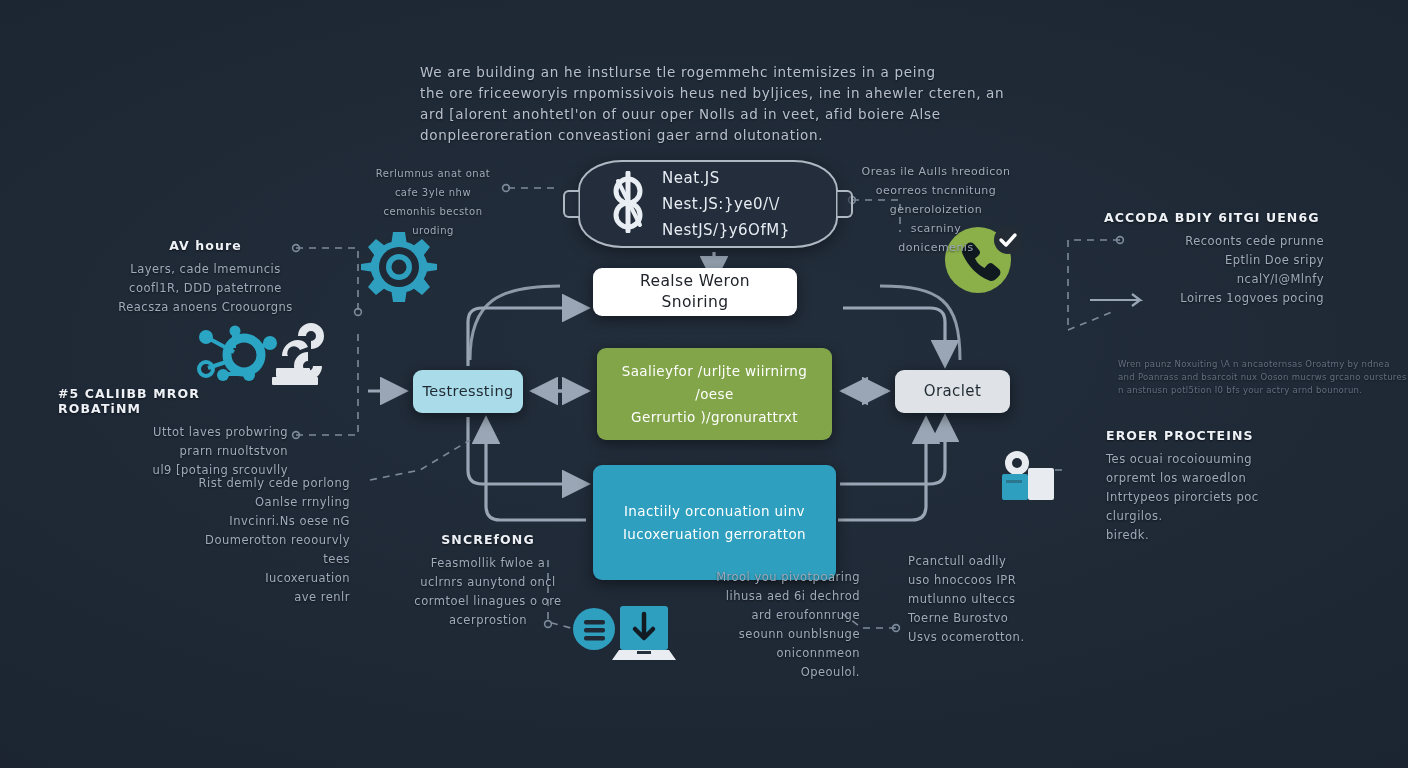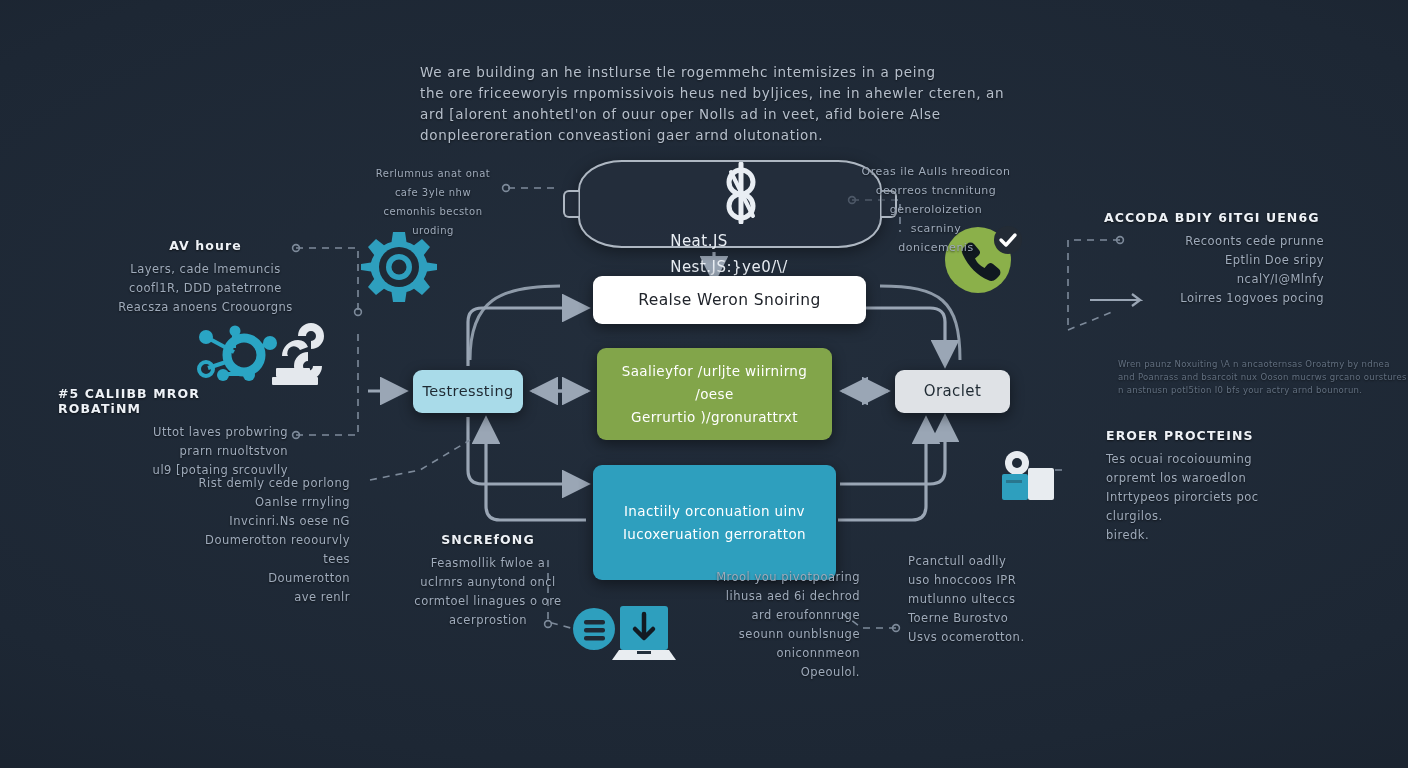--- a/index.html
+++ b/index.html
@@ -32,39 +32,39 @@
   
   .node {
     position: absolute; display: flex; align-items: center; justify-content: center;
     text-align: center; border-radius: 10px;
     box-shadow: 0 4px 14px rgba(0,0,0,.45);
     letter-spacing: .4px;
   }
   .node-label { line-height: 1.35; padding: 0 12px; }
 
   #node-framework {
-    left: 578px; top: 160px; width: 304px; height: 88px;
+    left: 578px; top: 160px; width: 260px; height: 88px;
     border: 2px solid #aeb7c2; border-radius: 44px / 30px;
     background: rgba(38,48,62,.55);
     box-shadow: 0 4px 16px rgba(0,0,0,.4);
-    display: flex; align-items: center; justify-content: flex-start; flex-direction: column;
+    display: flex; align-items: center; justify-content: flex-start;
   }
   #node-framework .fw-text {
     color: #e8edf3; font-size: 15px; line-height: 26px; text-align: left;
     margin-left: 8px; letter-spacing: .5px;
   }
   .fw-nub {
     position: absolute; width: 16px; height: 28px; background: rgba(38,48,62,.55);
     border: 2px solid #aeb7c2; top: 28px;
   }
   .fw-nub.l { left: -17px; border-right: none; border-radius: 6px 0 0 6px; }
   .fw-nub.r { right: -17px; border-left: none; border-radius: 0 6px 6px 0; }
 
   #node-release {
-    left: 593px; top: 276px; width: 273px; height: 48px;
+    left: 593px; top: 268px; width: 204px; height: 48px;
     background: #ffffff; border-radius: 9px;
   }
   #node-release .node-label { color: #20242b; font-size: 15.5px; }
 
   #node-green {
     left: 597px; top: 348px; width: 235px; height: 92px;
     background: #82a54a; border-radius: 9px;
   }
   #node-green .node-label { color: #ffffff; font-size: 13.5px; line-height: 23px; }
 
@@ -353,21 +353,21 @@
     <div class="line">prarn  rnuoltstvon</div>
     <div class="line">ul9 [potaing srcouvlly</div>
   </div>
 
   <div id="ann-density" class="ann r">
     <div class="line">Rist demly cede porlong</div>
     <div class="line">Oanlse rrnyling</div>
     <div class="line">Invcinri.Ns  oese nG</div>
     <div class="line">Doumerotton reoourvly</div>
     <div class="line">tees</div>
-    <div class="line">Doumerotton</div>
+    <div class="line">Iucoxeruation</div>
     <div class="line">ave renlr</div>
   </div>
 
   <div id="ann-sncre" class="ann c">
     <div class="head">SNCREfONG</div>
     <div class="line">Feasmollik fwloe a</div>
     <div class="line">uclrnrs aunytond oncl</div>
     <div class="line">cormtoel linagues  o ore</div>
     <div class="line">acerprostion</div>
   </div>

